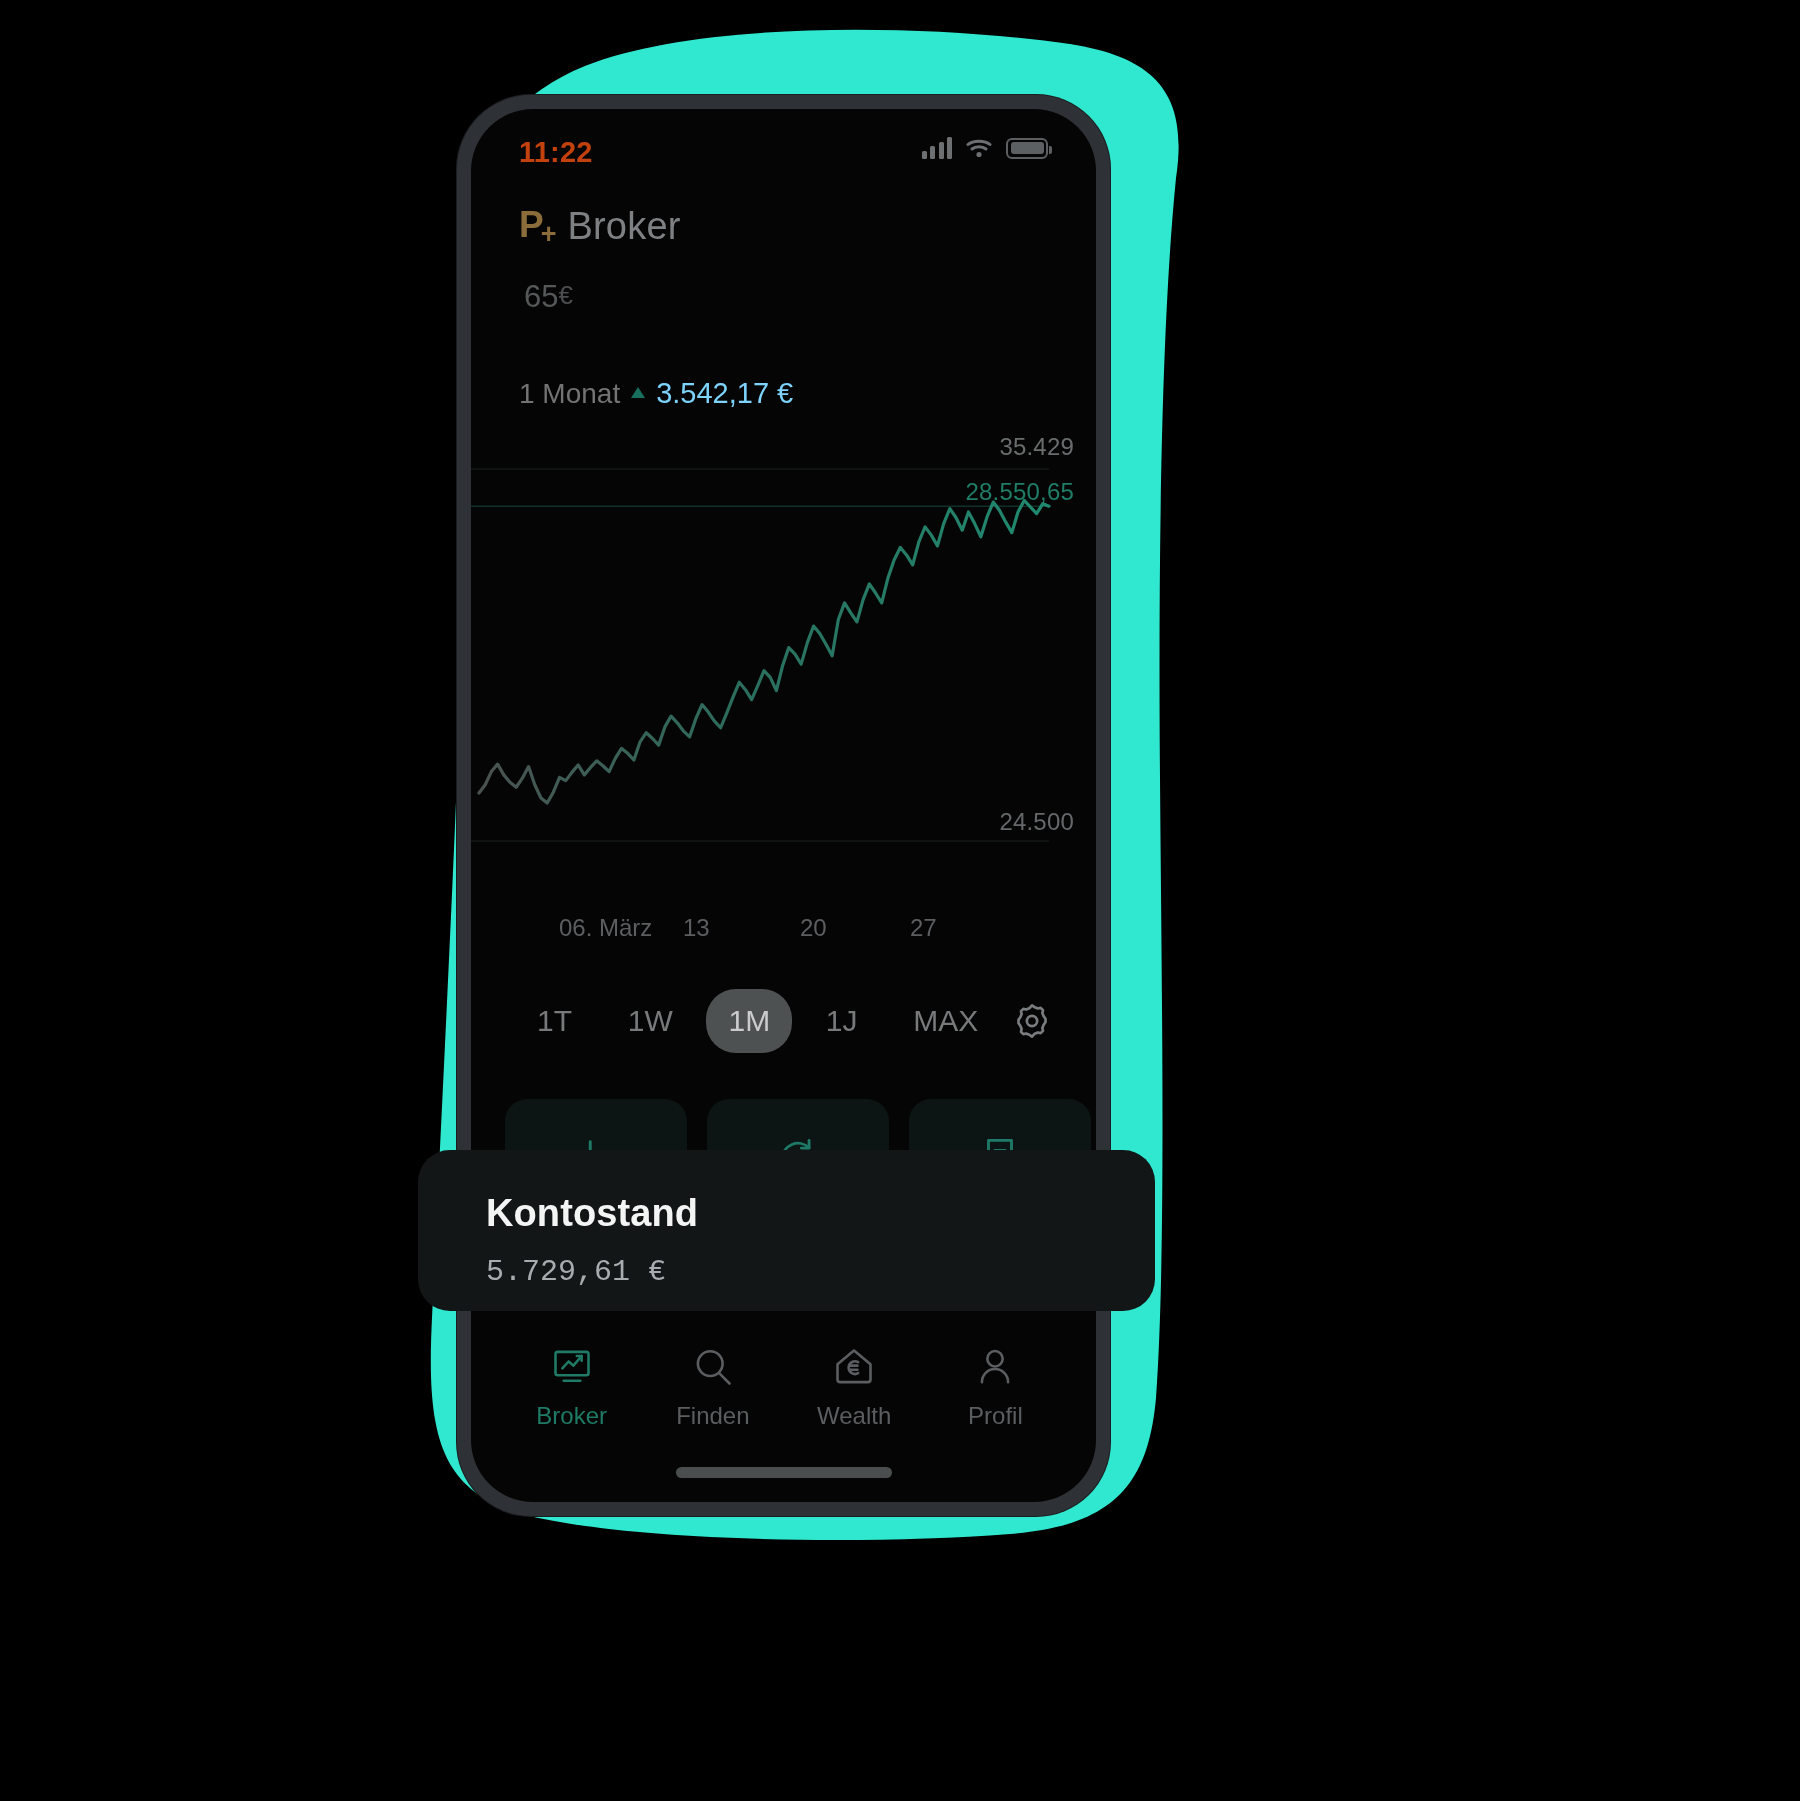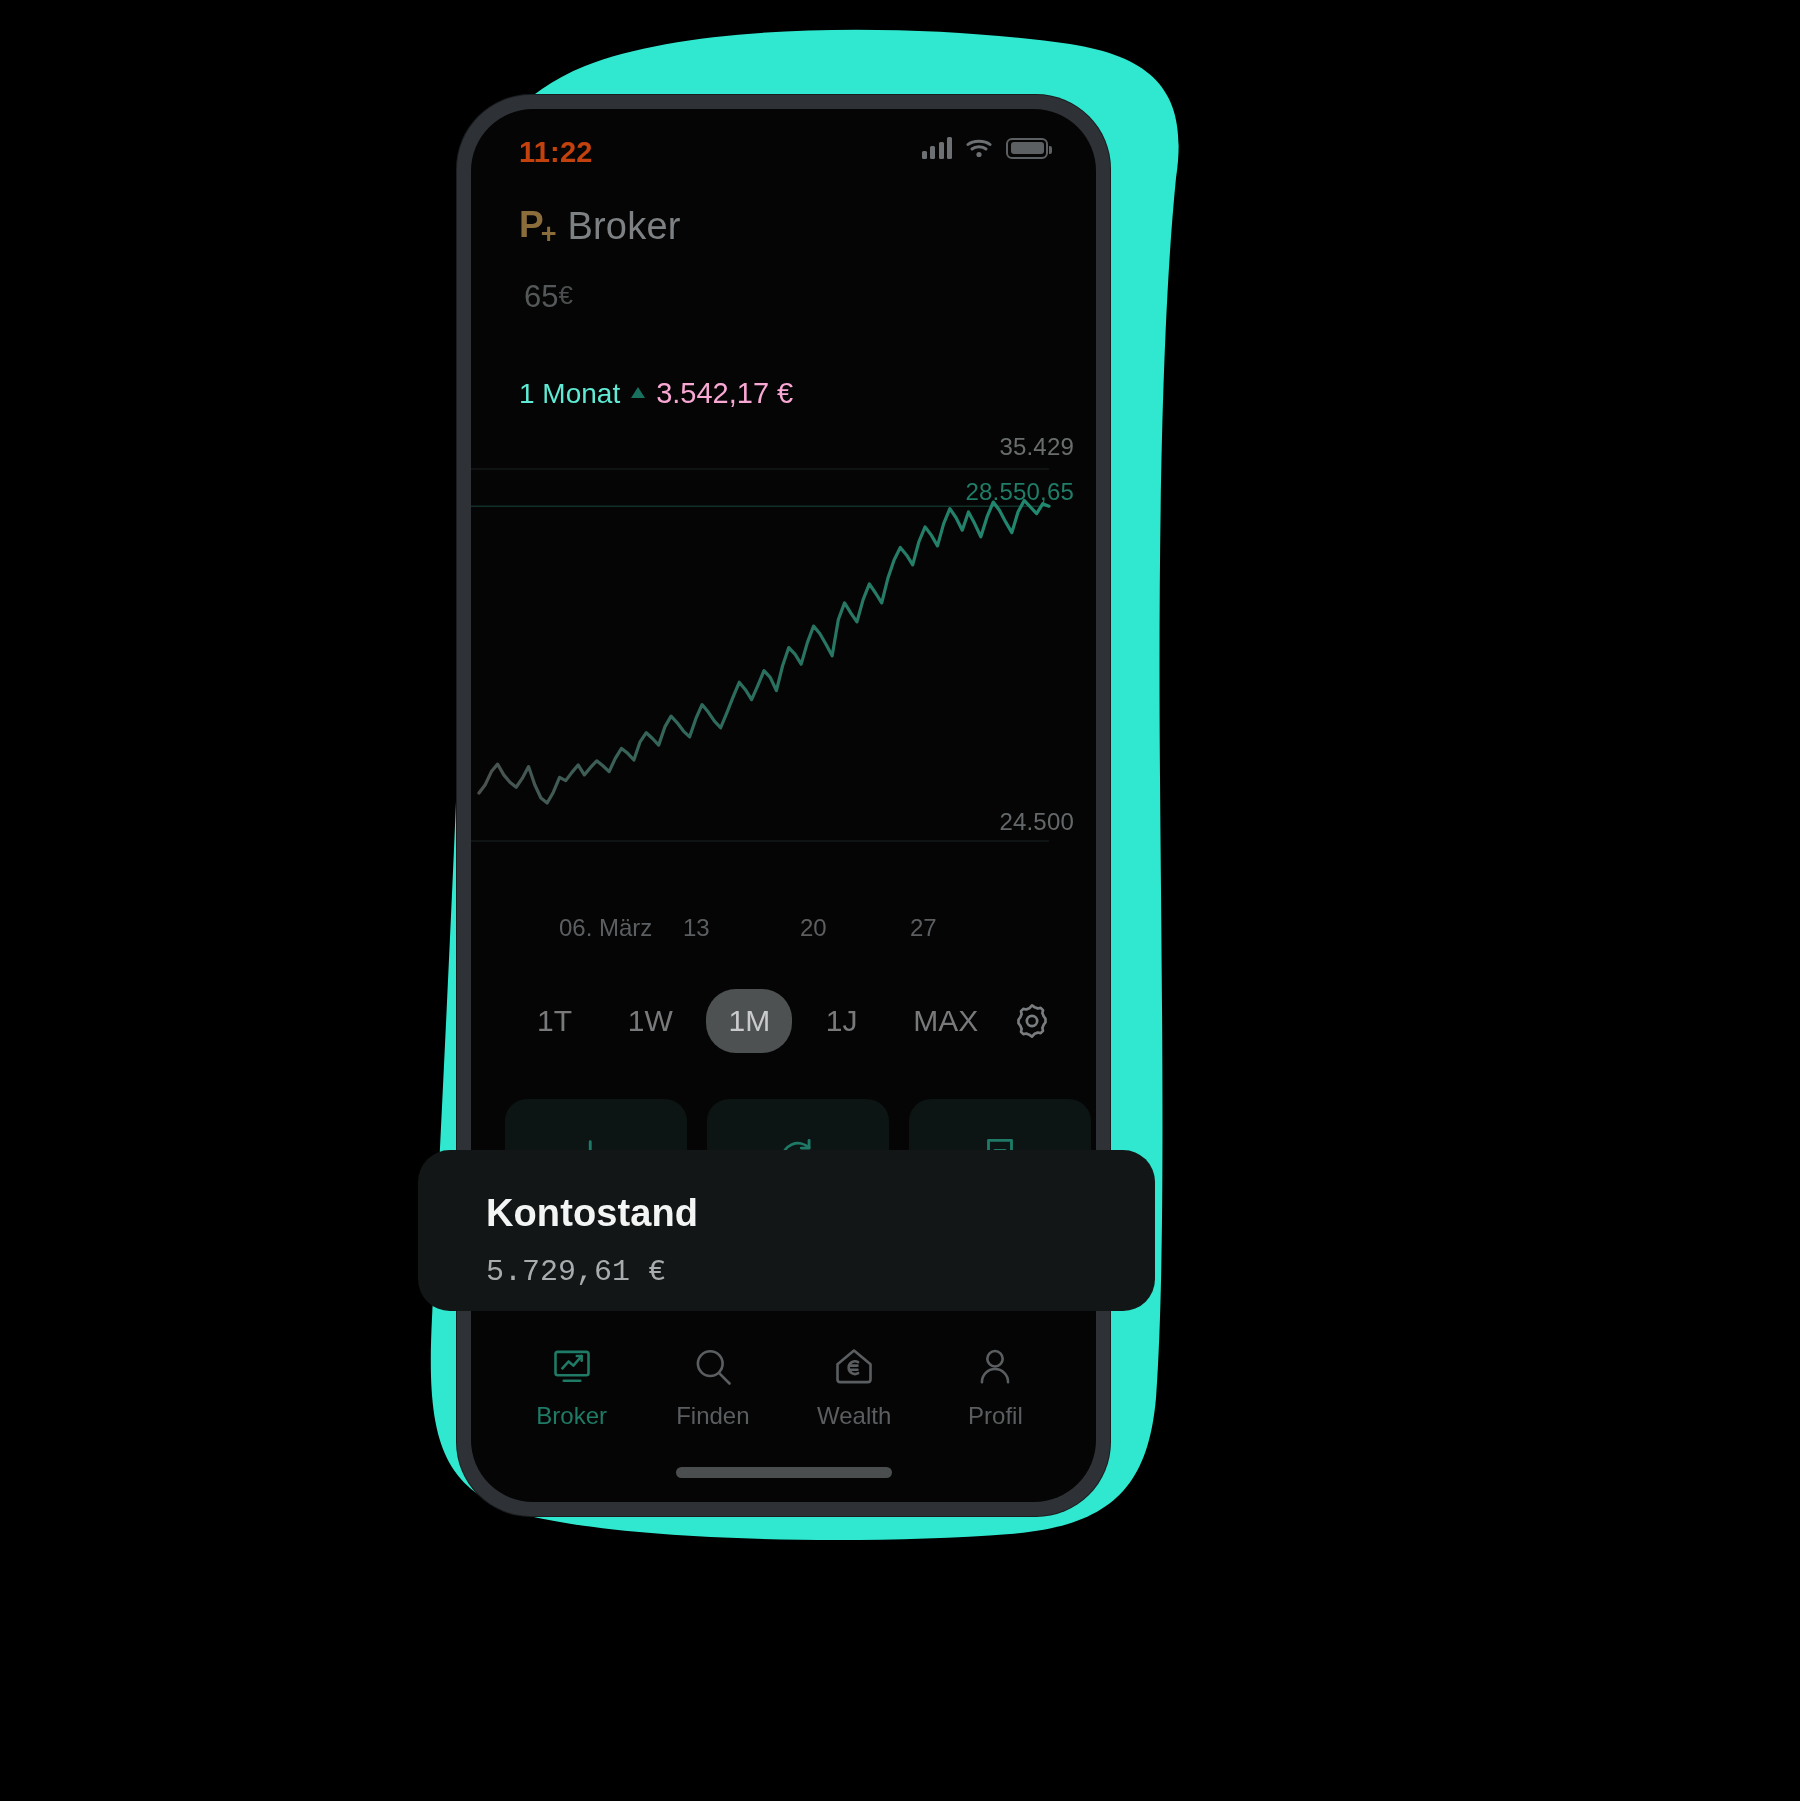--- a/index.html
+++ b/index.html
@@ -67,26 +67,26 @@
   .app-title{ color:#7e8183; font-size:38px; font-weight:400; letter-spacing:.2px; }
 
   
   .balance-wrap{ position:absolute; left:48px; top:168px; display:flex; align-items:flex-start; }
   .balance-main{ color:#555859; font-size:74px; font-weight:600; line-height:.96; letter-spacing:-1.5px; }
   .balance-sup{ display:flex; flex-direction:row; align-items:flex-start; margin-left:5px; margin-top:4px; }
   .balance-cents{ color:#555859; font-size:31px; font-weight:500; line-height:1; }
   .balance-cur{ color:#4b4e4f; font-size:26px; font-weight:400; line-height:1.1; }
 
   .change-row{ position:absolute; left:48px; top:268px; display:flex; align-items:center; gap:11px; }
-  .change-period{ color:#5eead4; font-size:28px; }
+  .change-period{ color:#737373; font-size:28px; }
   .tri-up{
     width:0;height:0;border-left:7px solid transparent;border-right:7px solid transparent;
     border-bottom:11px solid #18705f; margin-bottom:2px;
   }
-  .change-val{ color:#f9a8d4; font-size:29px; font-weight:500; }
+  .change-val{ color:#7dd3fc; font-size:29px; font-weight:500; }
 
   
   .chart-area{ position:absolute; left:0; top:312px; width:100%; height:470px; }
   .chart-area svg{ display:block; width:100%; height:100%; }
   .ylab{ position:absolute; right:22px; font-size:24px; letter-spacing:.2px; }
   .ylab-top{ top:12px; color:#6a6d6e; }
   .ylab-cur{ top:57px; color:#1f7d68; }
   .ylab-bot{ top:387px; color:#65686a; }
 
   .xlabels{

